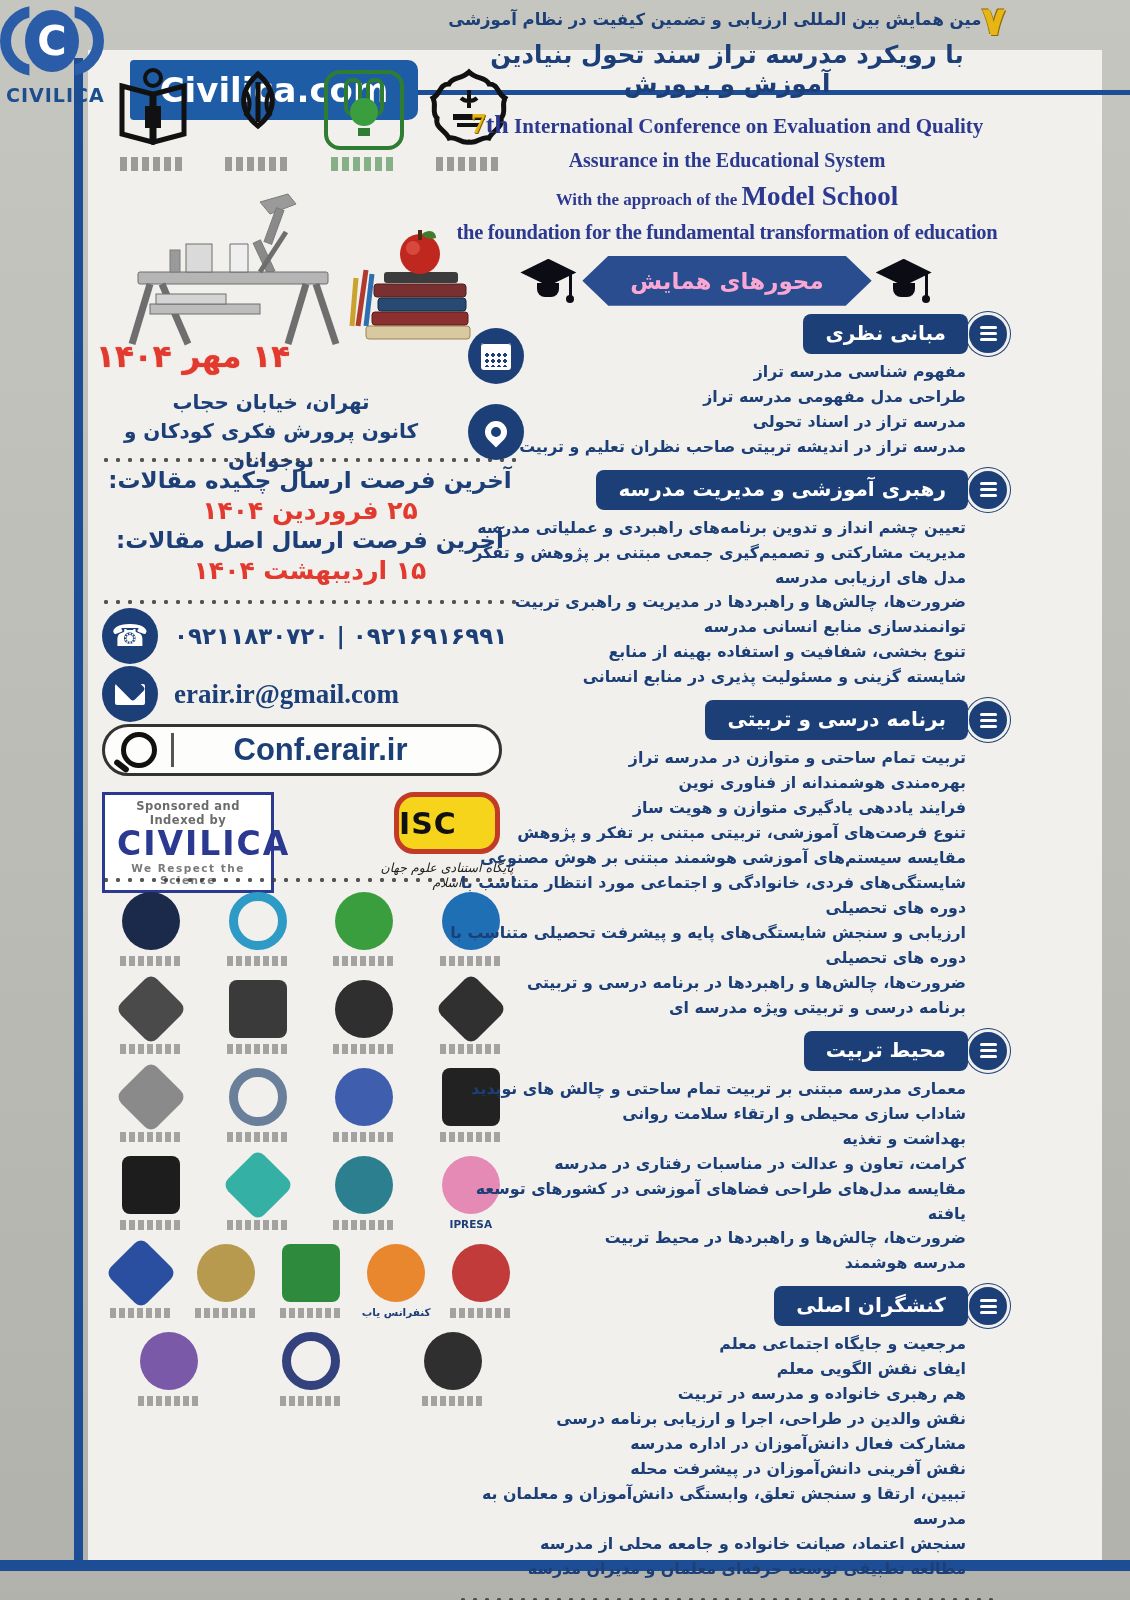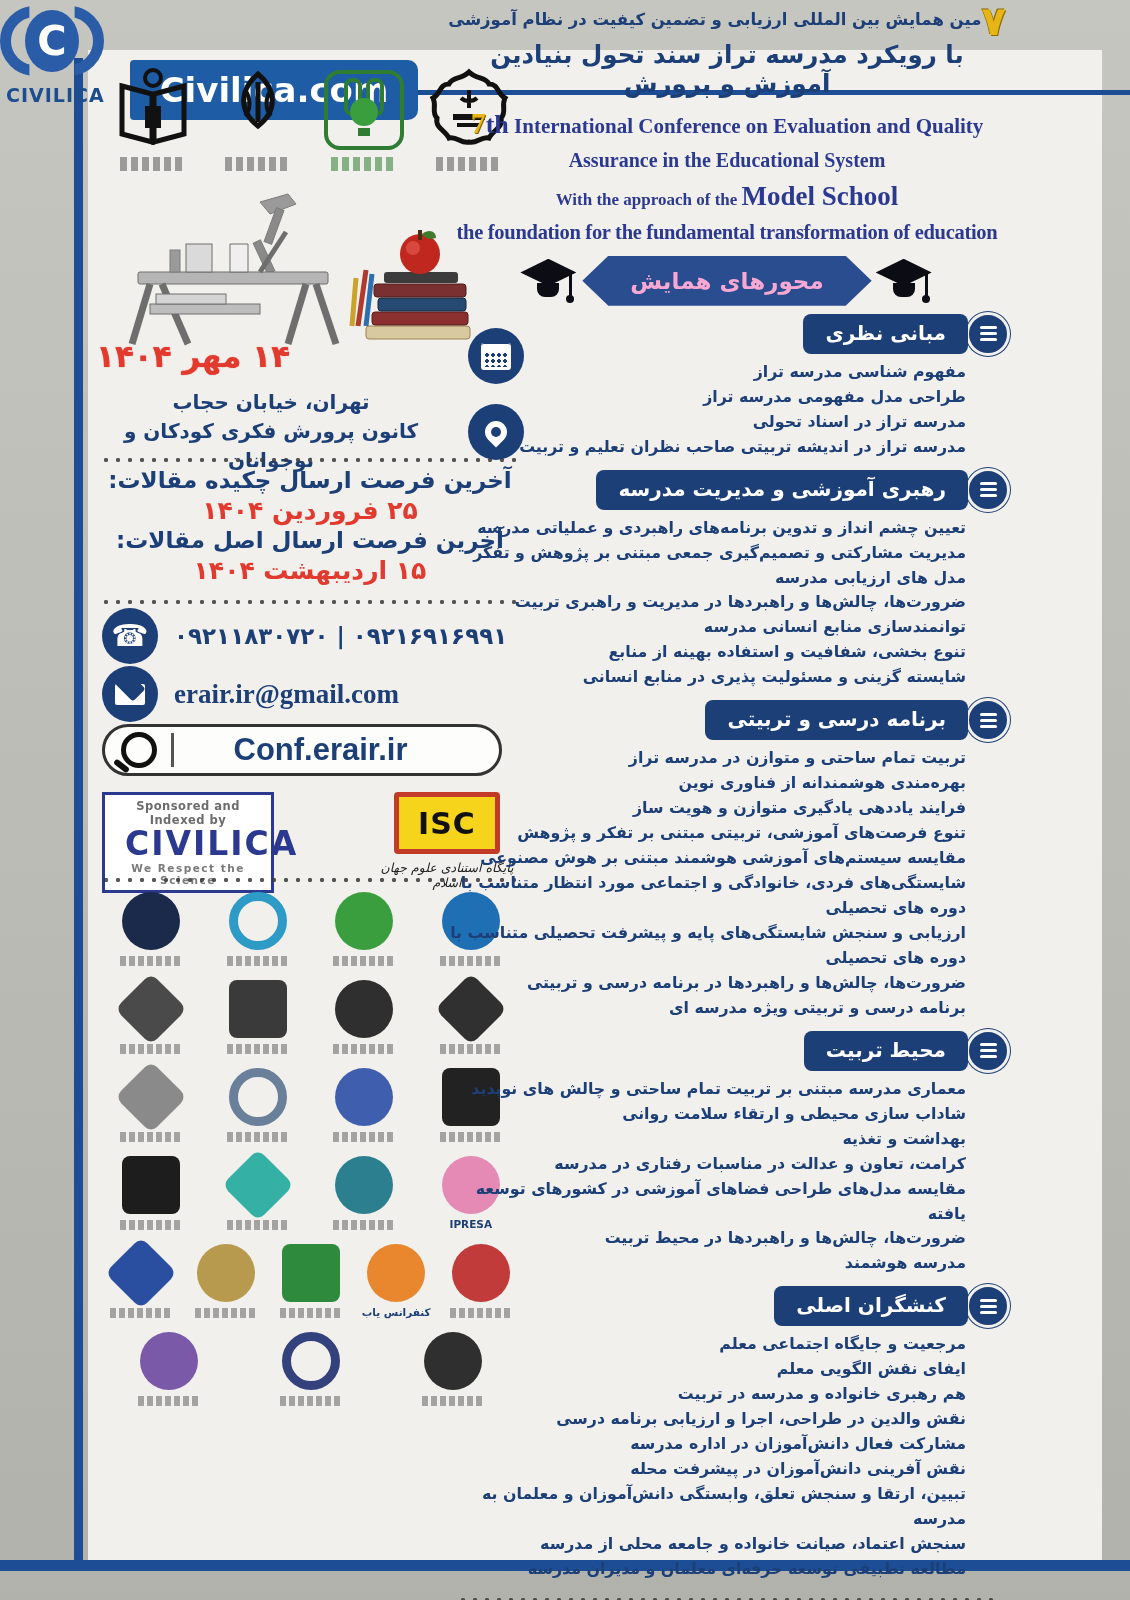--- a/index.html
+++ b/index.html
@@ -73,27 +73,27 @@
 
   .search-pill{position:absolute;left:6px;top:668px;width:400px;height:52px;border:3px solid #333;
         border-radius:26px;background:#fdfdfb;display:flex;align-items:center;gap:14px;padding:0 16px;box-sizing:border-box}
   .mag{position:relative;width:26px;height:26px;border:5px solid #111;border-radius:50%;flex:0 0 auto}
   .mag::after{content:"";position:absolute;left:-13px;bottom:-6px;width:17px;height:6px;background:#111;
         transform:rotate(38deg);border-radius:3px}
   .search-div{width:3px;height:34px;background:#555}
   .search-txt{font-family:Liberation Sans, sans-serif;font-weight:bold;font-size:31px;color:#1d3f77;margin:0 auto;padding-right:30px}
 
   .sponsor-row{position:absolute;left:6px;top:736px;width:420px;display:flex;align-items:flex-start;justify-content:space-between}
-  .civ-box{width:172px;border:3px solid #2b3990;background:#fff;padding:4px 20px;text-align:center;box-sizing:border-box}
+  .civ-box{width:172px;border:3px solid #2b3990;background:#fff;padding:4px 12px;text-align:center;box-sizing:border-box}
   .civ-box .s1{display:block;color:#6b6b6b;font-weight:bold;font-size:11.5px;letter-spacing:.5px}
   .civ-box .s2{display:block;color:#2b3990;font-weight:bold;font-size:33px;letter-spacing:2px;line-height:1.05}
   .civ-box .s3{display:block;color:#7a7a7a;font-weight:bold;font-size:10.5px;letter-spacing:1.5px}
   .isc-wrap{width:150px;text-align:center}
-  .isc-box{width:96px;height:52px;margin:0 auto;background:#f6d41c;border:5px solid #c23a28;border-radius:4px;
-        display:flex;align-items:center;justify-content:center}
+  .isc-box{width:96px;height:52px;margin:0 auto;background:#f6d41c;border:5px solid #c23a28;border-radius:20px;
+        display:flex;align-items:center;}
   .isc-box span{font-weight:bold;font-size:30px;color:#111;letter-spacing:1px}
   .isc-cap{display:block;margin-top:6px;color:#222;font-size:12.5px;font-style:italic}
 
   .pgrid{position:absolute;left:2px;top:836px;width:426px}
   .logo-row{display:flex;justify-content:space-around;align-items:center;margin-bottom:14px}
   .logo-cell{display:flex;flex-direction:column;align-items:center;width:96px}
   .logo-shape{width:58px;height:58px;border-radius:50%;display:block}
   .logo-shape.diamond{border-radius:10px;transform:rotate(45deg) scale(.88)}
   .logo-shape.square{border-radius:8px}
   .logo-shape.ring{background:transparent!important;border:9px solid;box-sizing:border-box}

